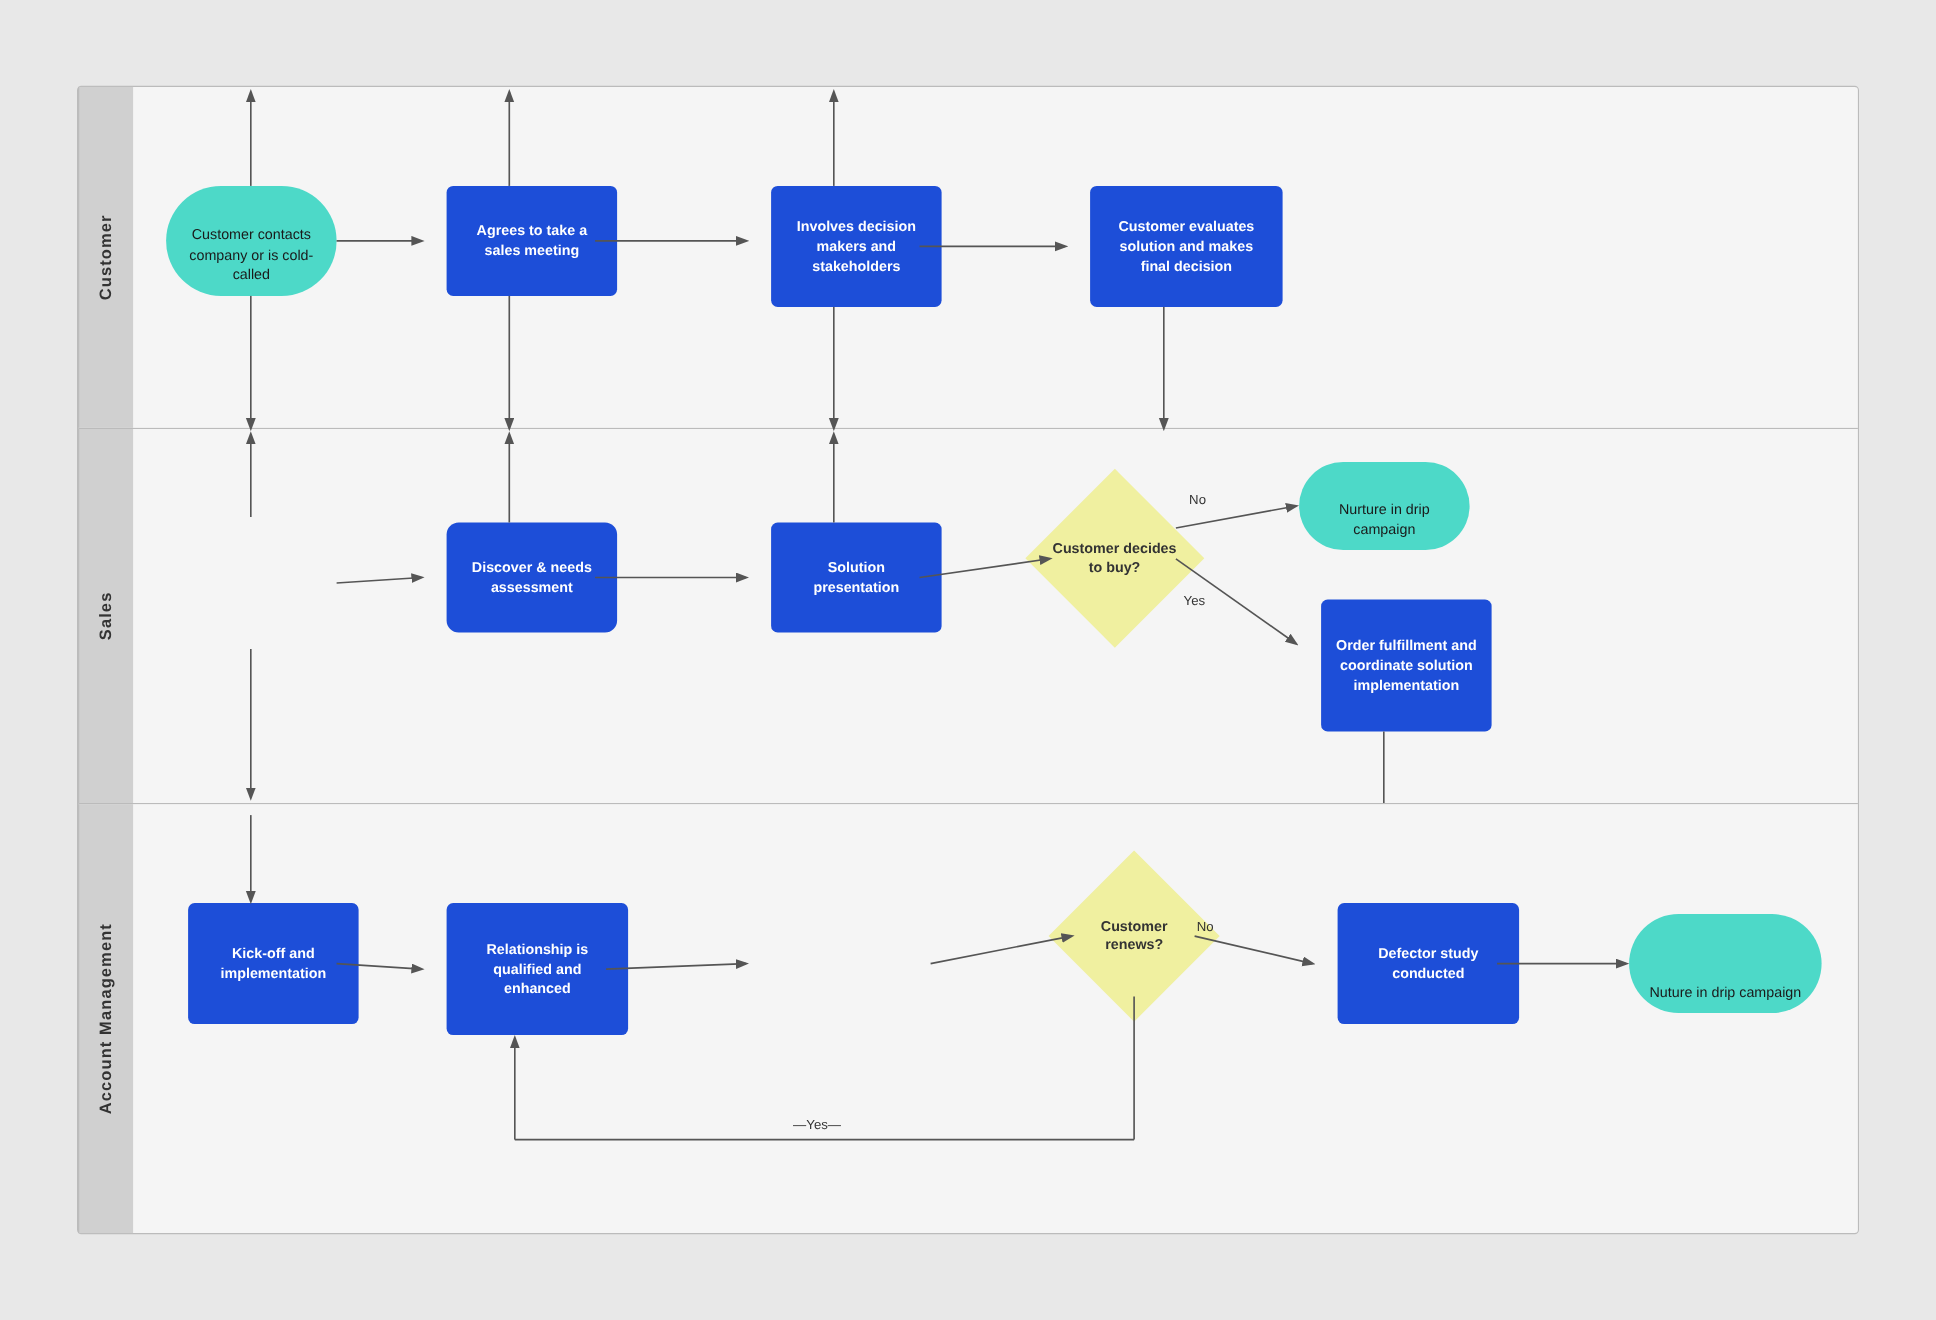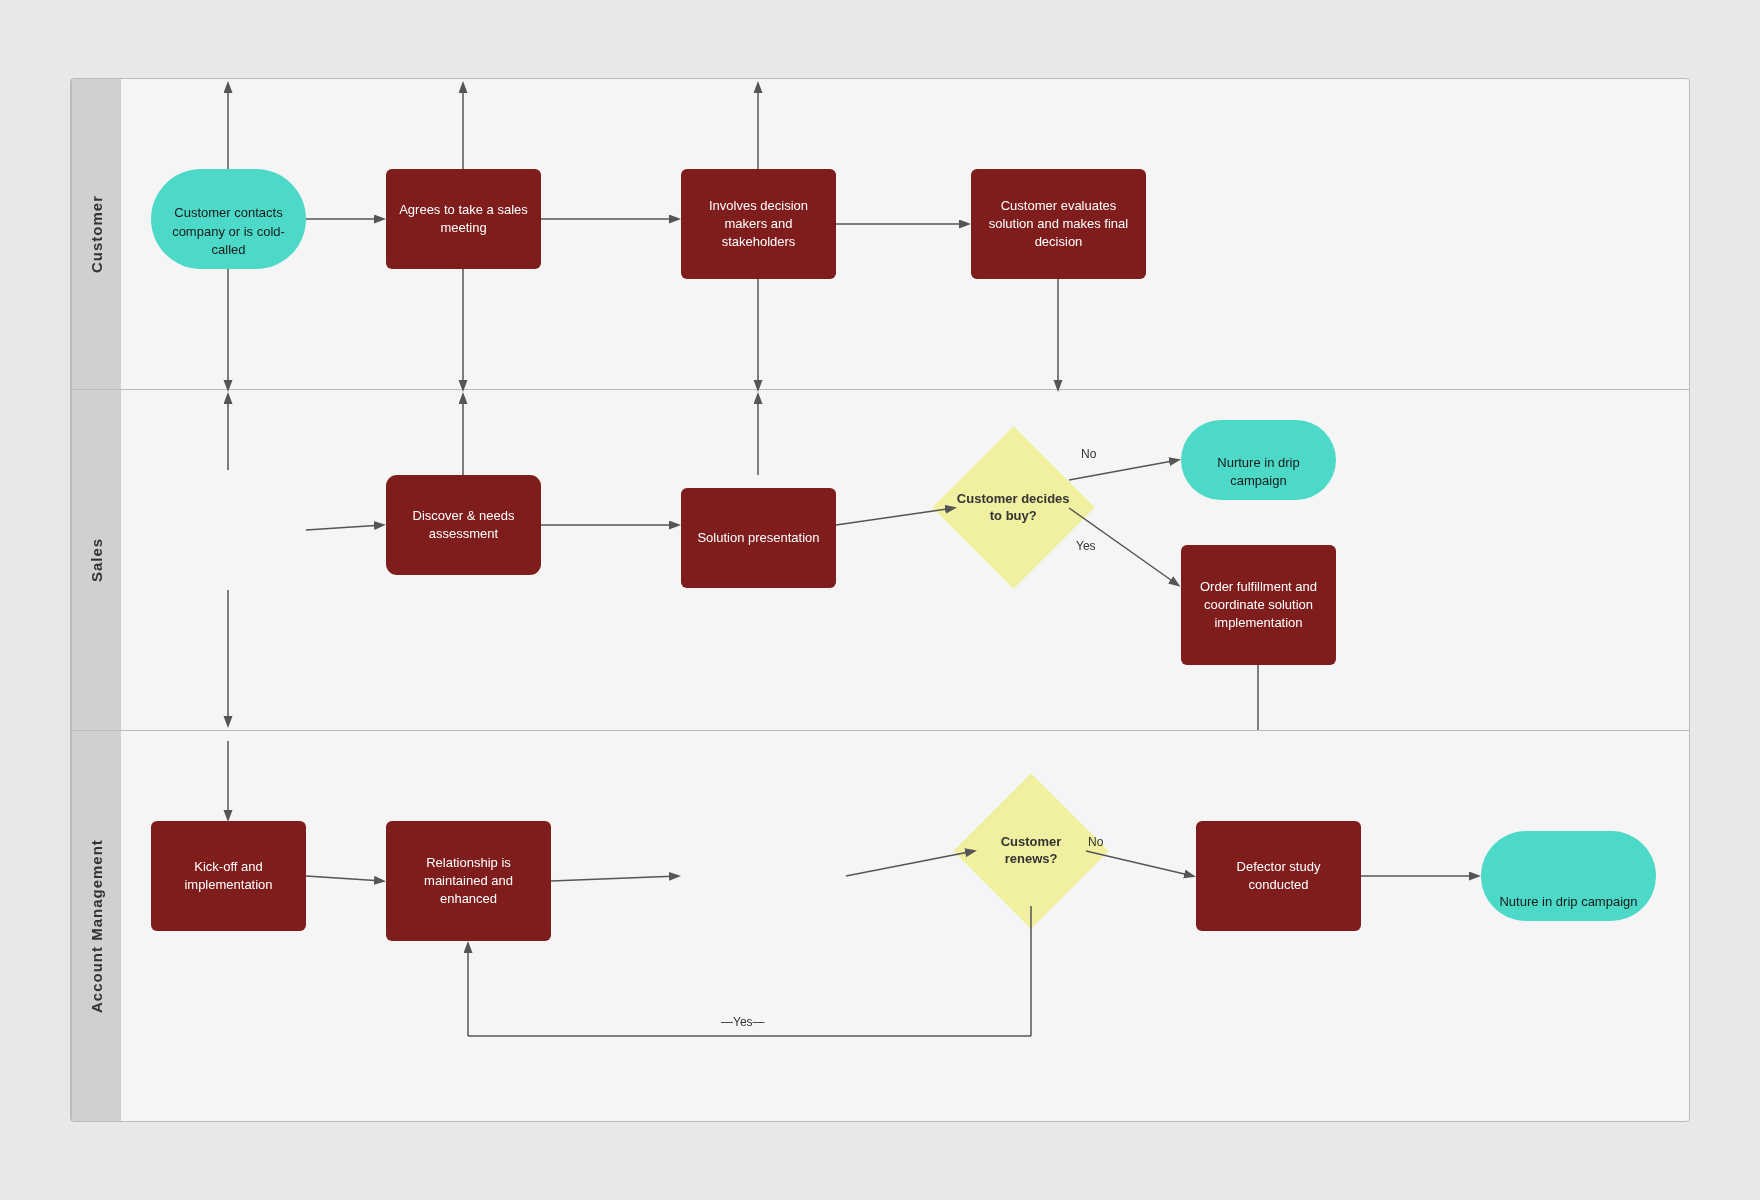--- a/index.html
+++ b/index.html
@@ -47,32 +47,33 @@
     }
     .lane-content {
       flex: 1;
       position: relative;
       padding: 40px 30px;
       min-height: 320px;
     }
     
     .box {
       position: absolute;
-      background: #7f1d1d;
+      background: #1d4ed8;
       color: white;
       border-radius: 6px;
       display: flex;
       align-items: center;
       justify-content: center;
       text-align: center;
       font-size: 14px;
-      font-weight: 400;
+      font-weight: 700;
       line-height: 1.4;
       padding: 10px 12px;
       border: none;
+      margin-left: 20px;
     }
     .pill {
       position: absolute;
       background: #4dd9c8;
       color: #1a1a1a;
       border-radius: 50px;
       display: flex;
       align-items: flex-end;
       justify-content: center;
       text-align: center;
@@ -169,21 +170,21 @@
     <div class="lane-label">
       <span>Sales</span>
     </div>
     <div class="lane-content" style="min-height:340px; position:relative;">
 
 
       <div class="box" style="left:265px; top:85px; width:155px; height:100px; font-size:13px;border-radius:11px;">
         <span>Discover &amp; needs assessment</span>
       </div>
 
-      <div class="box" style="left:560px; top:98px; width:155px; height:100px; font-size:13px;">
+      <div class="box" style="left:560px; top:85px; width:155px; height:100px; font-size:13px;">
         <span>Solution presentation</span>
       </div>
 
       <div class="diamond" style="left:835px; top:60px; width:115px; height:115px;">
         <div class="diamond-text">
           <span>Customer decides to buy?</span>
         </div>
       </div>
 
       <div class="pill" style="left:1060px; top:30px; width:155px; height:80px; font-size:13px;">
@@ -231,21 +232,21 @@
     <div class="lane-label">
       <span>Account Management</span>
     </div>
     <div class="lane-content" style="min-height:390px; position:relative;">
 
       <div class="box" style="left:30px; top:90px; width:155px; height:110px; font-size:13px;">
         <span>Kick-off and implementation</span>
       </div>
 
       <div class="box" style="left:265px; top:90px; width:165px; height:120px; font-size:13px;">
-        <span>Relationship is maintained and enhanced</span>
+        <span>Relationship is qualified and enhanced</span>
       </div>
 
 
       <div class="diamond" style="left:855px; top:65px; width:110px; height:110px;">
         <div class="diamond-text">
           <span>Customer renews?</span>
         </div>
       </div>
 
       <div class="box" style="left:1075px; top:90px; width:165px; height:110px; font-size:13px;">

